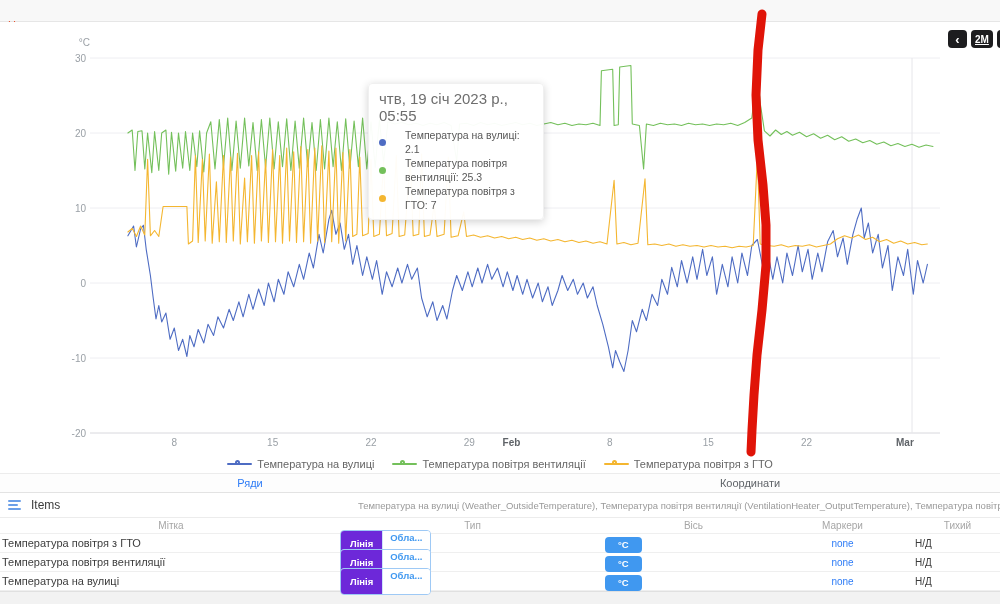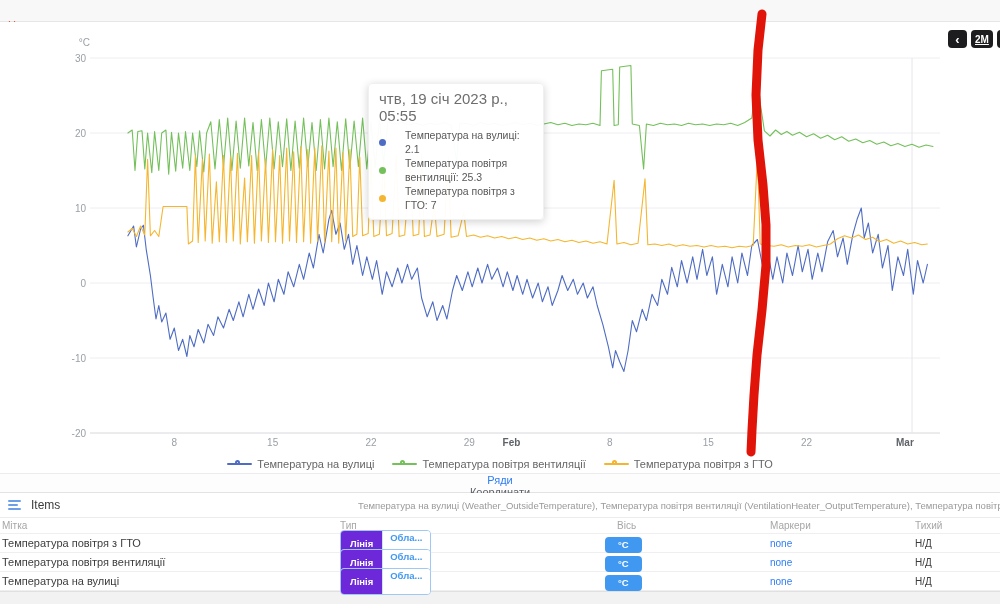--- a/index.html
+++ b/index.html
@@ -34,50 +34,50 @@
   .legend-row { height:18px; display:flex; align-items:center; justify-content:center; gap:18px; }
   .legend-item { display:flex; align-items:center; gap:5px; cursor:pointer; }
   .legend-icon { position:relative; width:25px; height:11px; display:inline-block; }
   .legend-line { position:absolute; left:0; right:0; top:4.5px; height:2px; border-radius:1px; }
   .legend-circle { position:absolute; left:8px; top:1px; width:5px; height:5px;
     border:2px solid #888; border-radius:50%; background:#fff; }
   .legend-label { font-size:11px; color:#666; }
 
   
   .tabs { height:20px; display:flex; border-top:1px solid #ececec; border-bottom:1px solid #e3e3e3;
-    background:#fdfdfd;flex-direction:column; }
+    background:#fdfdfd; }
   .tab { flex:1; display:flex; align-items:center; justify-content:center; font-size:11px;
     color:#5f6368; cursor:pointer; }
   .tab.active { color:#2e7cf6; }
 
   
   .items-row { position:relative; height:25px; display:flex; align-items:center;
     border-bottom:1px solid #ececec; background:#fff; }
   .list-icon { margin-left:8px; display:inline-flex; flex-direction:column; gap:2px; cursor:pointer; }
   .list-icon i { display:block; width:13px; height:2px; background:#6b9fe8; border-radius:1px; }
   .list-icon i:nth-child(2){ width:10px; }
   .items-title { margin-left:10px; font-size:12px; color:#3c3c3c; font-weight:500; }
   .items-summary { position:absolute; left:358px; right:0; font-size:9.5px; color:#9a9a9a;
     white-space:nowrap; overflow:hidden; text-align:left; }
 
   
   .tgrid { display:grid; grid-template-columns:340px 265px 165px 145px 1fr; align-items:center; }
-  .thead { height:16px; border-bottom:1px solid #efefef; color:#a6a6a6; font-size:10px; }
+  .thead { height:16px; border-bottom:1px solid #efefef; color:#a6a6a6; font-size:10px;text-align:center; }
   .thead span:first-child { padding-left:2px; }
   .thead .pad { padding-left:12px; }
   .trow { height:19px; border-bottom:1px solid #efefef; }
   .row-label { padding-left:2px; font-size:11px; color:#3c3c3c; white-space:nowrap; }
   .seg { display:inline-flex; border:1px solid #9ec9f5; border-radius:4px; overflow:hidden;
     background:#fff; width:max-content; }
   .seg .on { background:#6d28d9; color:#fff; padding:7px 9px; font-size:9.5px; font-weight:600; cursor:pointer; }
   .seg .off { color:#4098f0; background:#fff; padding:1.5px 7px; font-size:9.5px; font-weight:600;
     border-left:1px solid #cfe4fb; cursor:pointer; }
   .axis-btn { display:inline-block; background:#4098f0; color:#fff; border:none; border-radius:4px;
     padding:2.5px 13px; font-size:9.5px; font-weight:600; cursor:pointer; font-family:inherit; }
-  .markers-link { font-size:10px; color:#2e7cf6; cursor:pointer; }
+  .markers-link { font-size:10px; color:#2e7cf6; cursor:pointer;text-align:center; }
   .quiet-val { font-size:10px; color:#3c3c3c; }
 
   
   .footer-strip { height:13px; background:#f2f2f2; border-top:1px solid #e0e0e0; }
 
   
   #annotation-svg { position:absolute; left:0; top:0; width:1000px; height:604px;
     pointer-events:none; z-index:50; }
 </style>
 </head>

